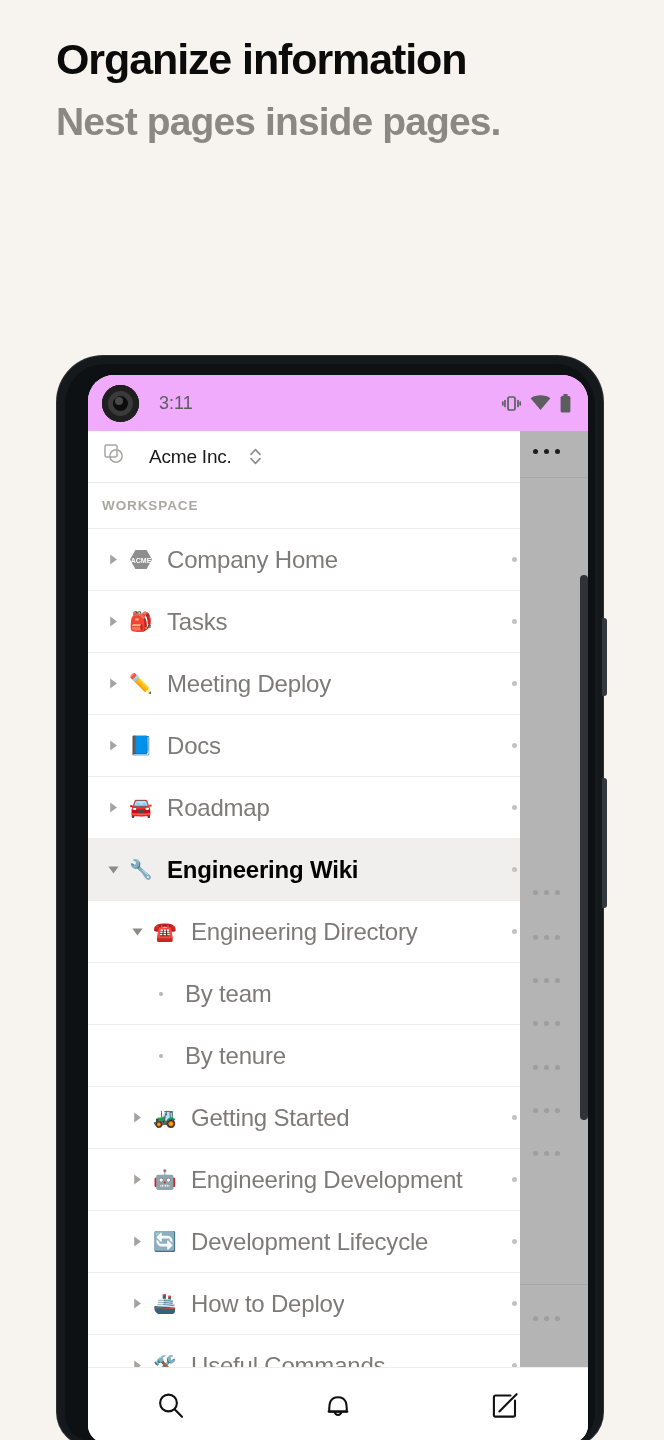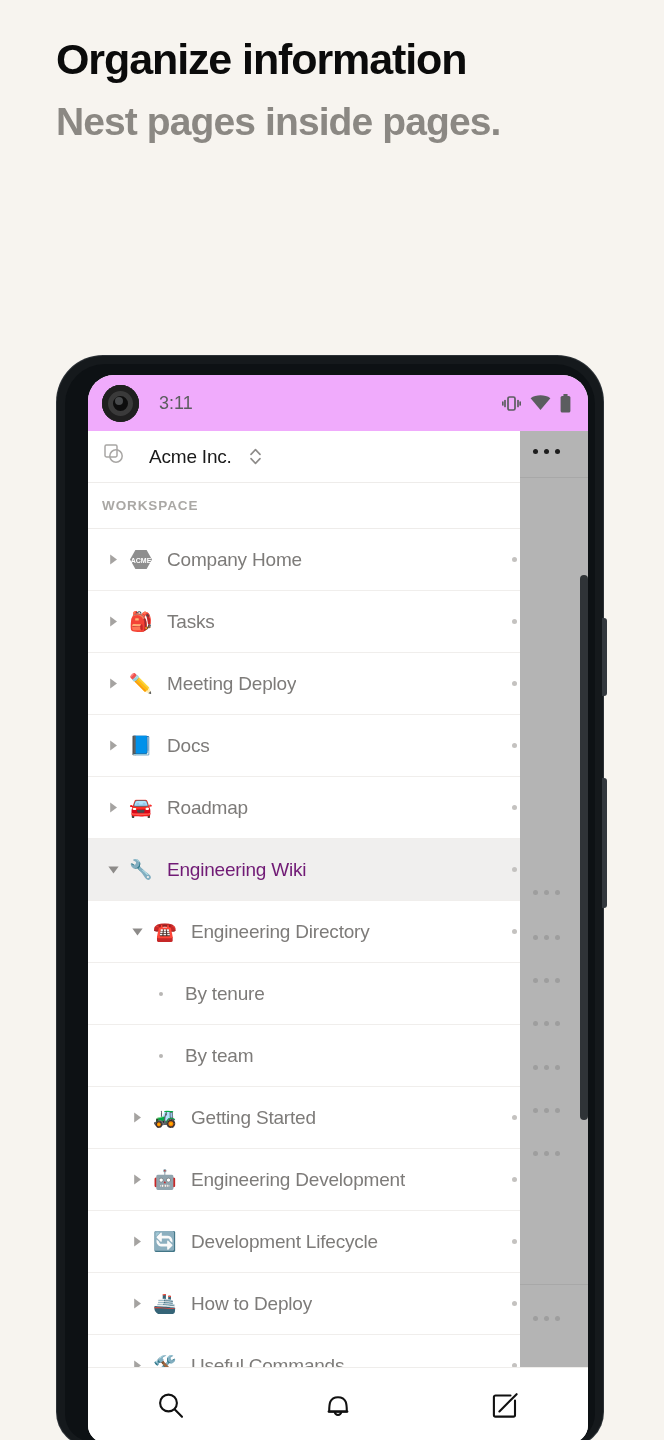--- a/index.html
+++ b/index.html
@@ -101,24 +101,24 @@
     width: 22px; display: flex; align-items: center; justify-content: center;
     flex: 0 0 auto; color: #9a9a9a;
   }
   .twisty svg { display: block; }
   .row-emoji {
     width: 26px; flex: 0 0 auto; font-size: 19px; line-height: 1;
     display: flex; align-items: center; justify-content: center;
     margin-left: 4px;
   }
   .row-label {
-    font-size: 19px; color: #7d7b79; margin-left: 13px;
+    font-size: 24px; color: #7d7b79; margin-left: 13px;
     letter-spacing: -0.2px; white-space: nowrap; overflow: hidden;
   }
-  .row.selected .row-label { color: #701a75; font-weight: normal; }
+  .row.selected .row-label { color: #000000; font-weight: bold; }
   .row-actions {
     margin-left: auto; display: flex; align-items: center; gap: 16px;
     flex: 0 0 auto; padding-right: 2px;
   }
   .dots3 { display: flex; gap: 4.5px; }
   .dots3 i { width: 5px; height: 5px; border-radius: 50%; background: #c4c2c0; display: block; }
   .plus { position: relative; width: 22px; height: 22px; }
   .plus::before, .plus::after {
     content: ""; position: absolute; background: #c4c2c0;
   }
@@ -352,27 +352,27 @@
                 <i></i>
                 <i></i>
               </span>
               <span class="plus"></span>
             </span>
           </div>
           <div class="row ind3 leaf">
             <span class="bullet">
               <i></i>
             </span>
-            <span class="row-label">By tenure</span>
+            <span class="row-label">By team</span>
           </div>
           <div class="row ind3 leaf">
             <span class="bullet">
               <i></i>
             </span>
-            <span class="row-label">By team</span>
+            <span class="row-label">By tenure</span>
           </div>
           <div class="row ind2">
             <span class="twisty">
               <svg width="13" height="13" viewBox="0 0 13 13">
                 <path d="M3.2 1.4 L10 6.5 L3.2 11.6 Z" fill="#a5a3a1"></path>
               </svg>
             </span>
             <span class="row-emoji">🚜</span>
             <span class="row-label">Getting Started</span>
             <span class="row-actions">

